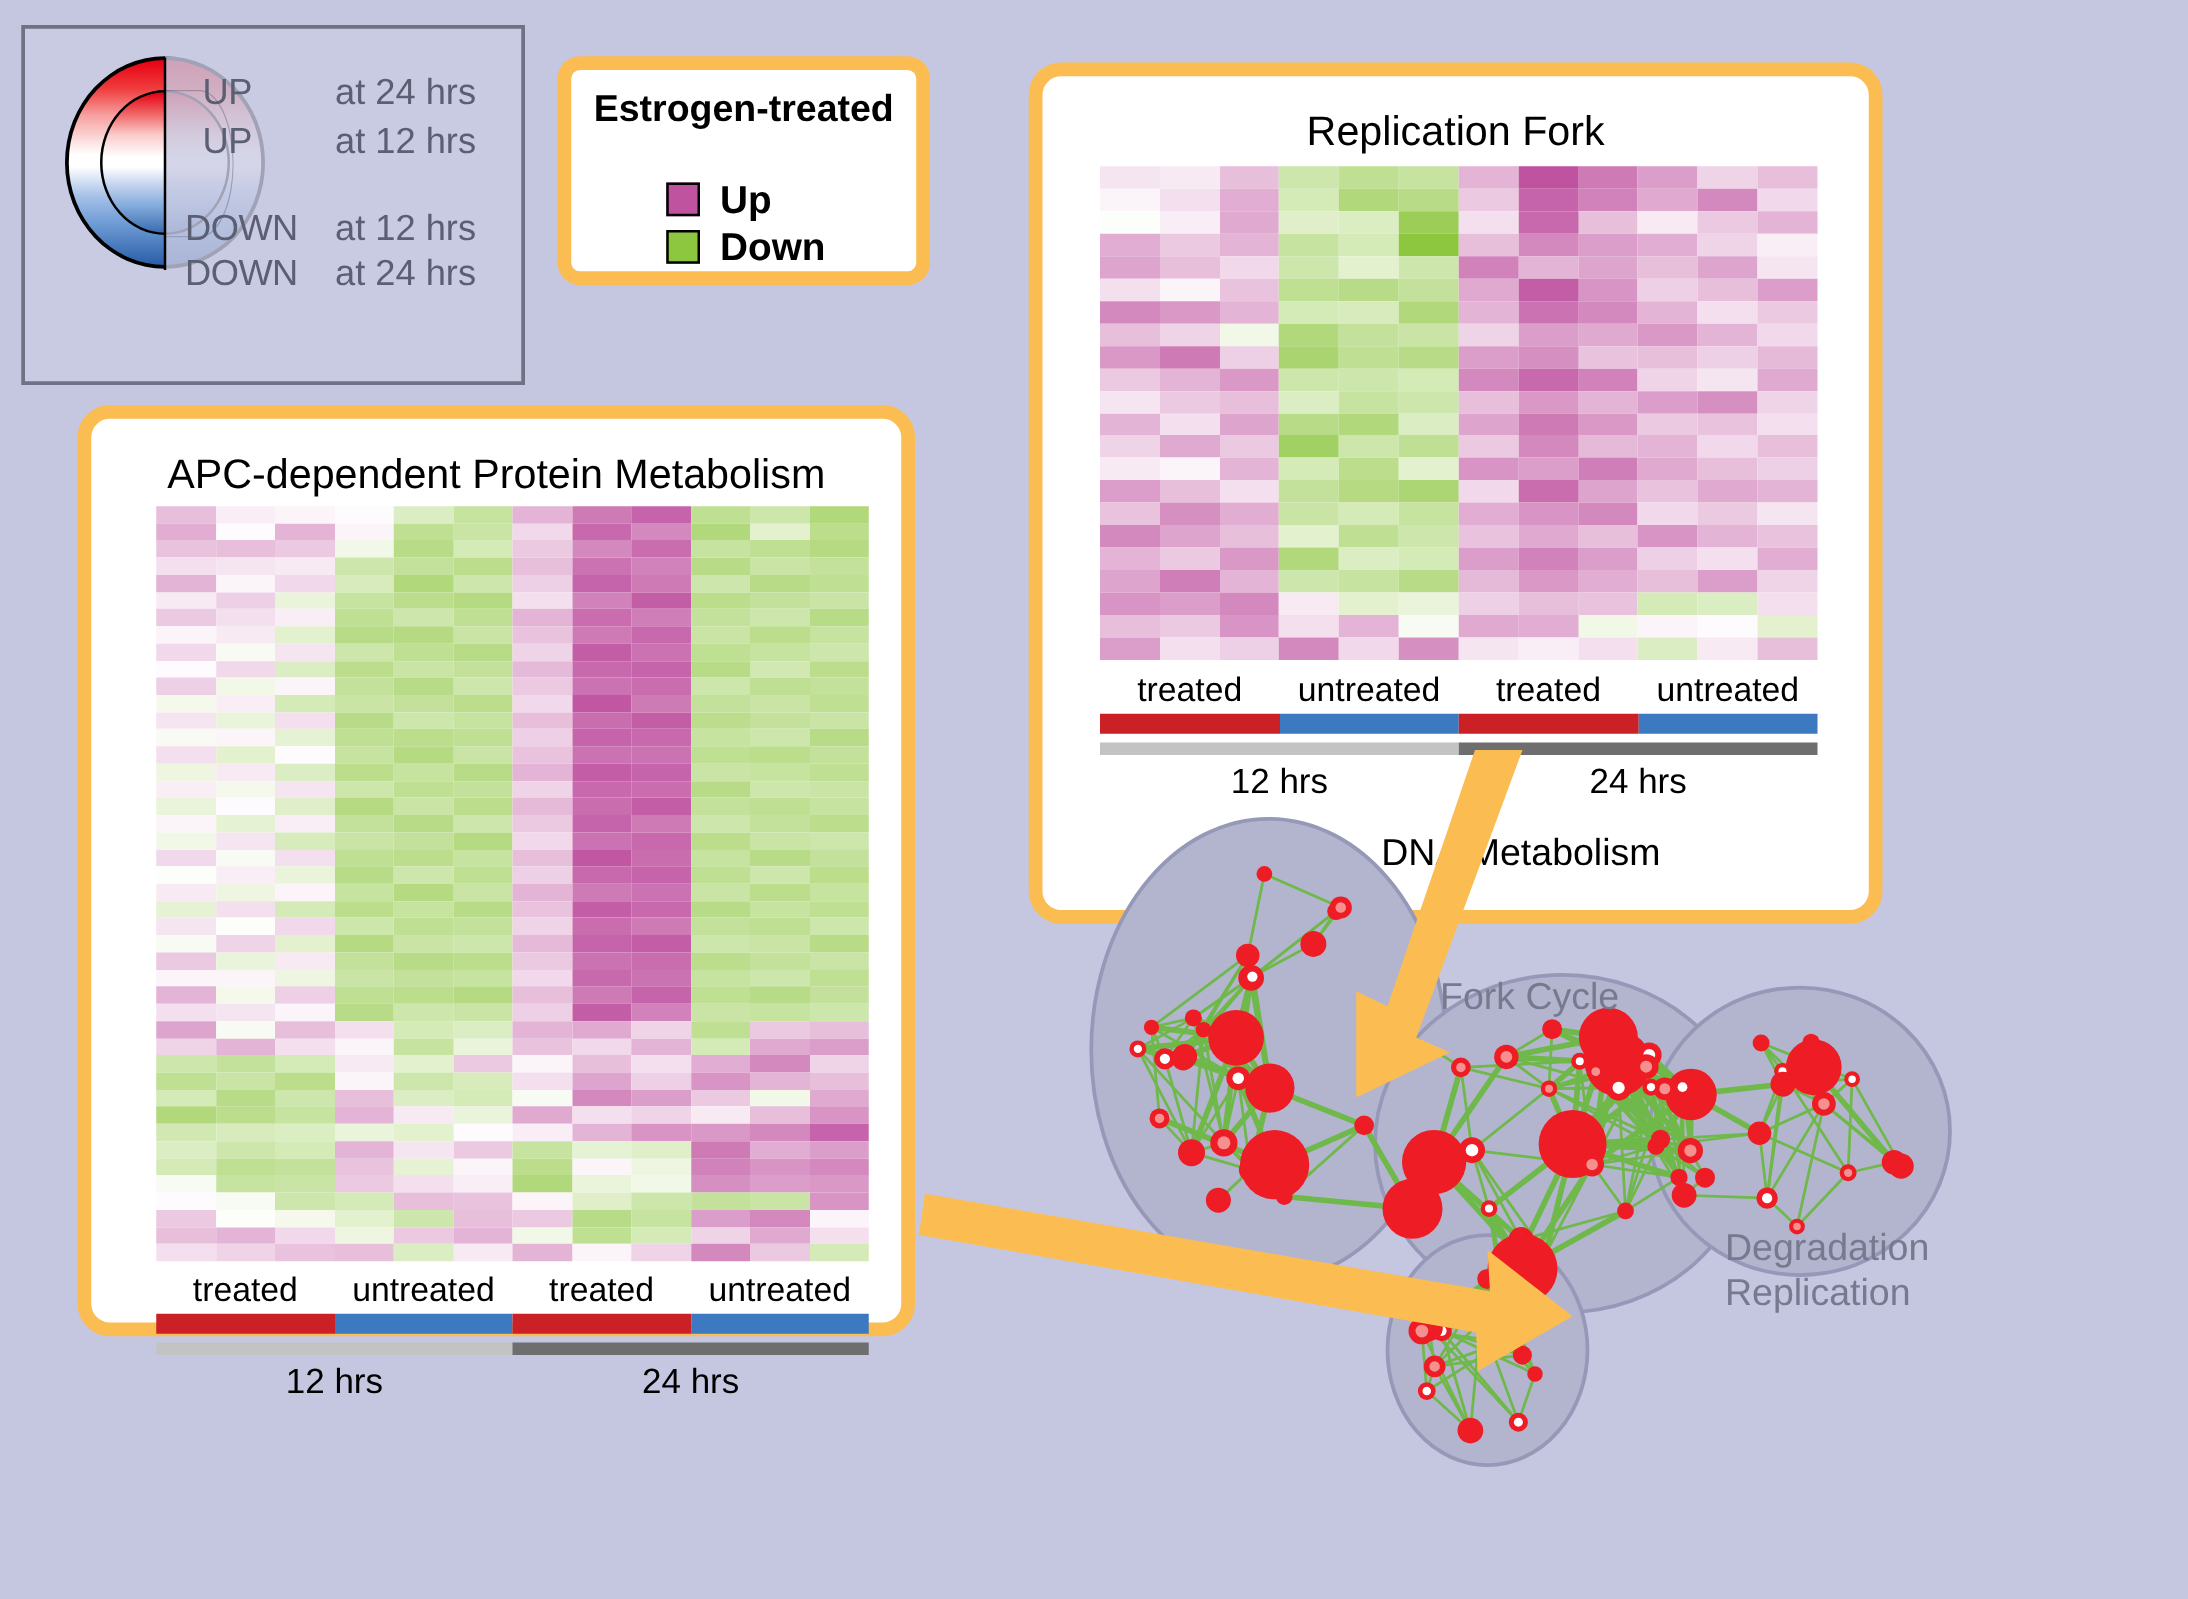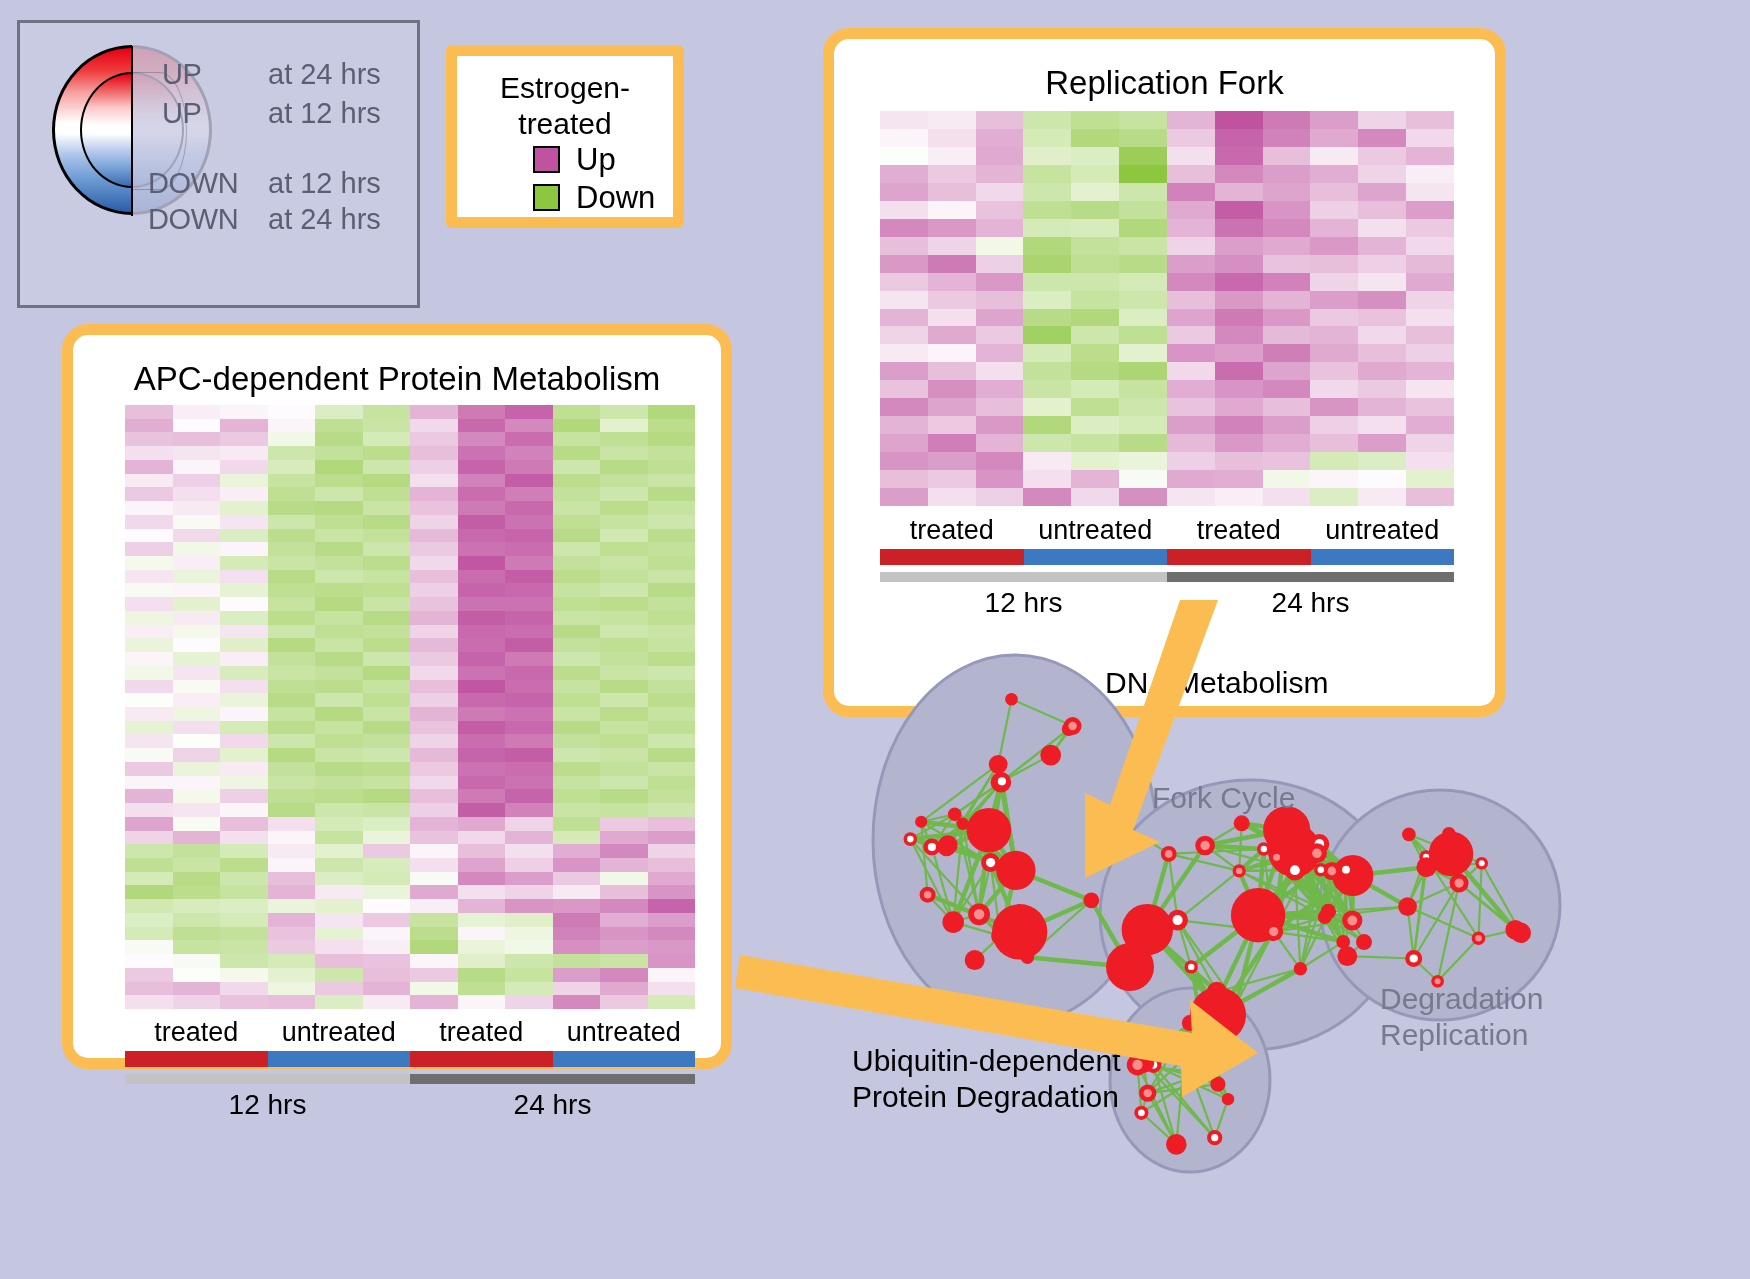--- a/index.html
+++ b/index.html
@@ -52,31 +52,31 @@
   }
   .wheel-axis{position:absolute;left:79px;top:1px;width:2px;height:170px;background:#000;}
   .w-lab{position:absolute;color:#5b5f73;font-size:29px;letter-spacing:-.4px;}
   .w-val{position:absolute;color:#5b5f73;font-size:29px;}
   #wheel-foot{
     position:absolute;left:0;top:205px;width:403px;text-align:center;
     color:#5b5f73;font-size:29px;line-height:1.22;
   }
 
   
-  #updown-legend{left:446px;top:45px;width:238px;height:183px;border-radius:6px;}
+  #updown-legend{left:446px;top:45px;width:298px;height:183px;border-radius:18px;font-weight:bold;}
   #updown-legend .ul-title{
     position:absolute;left:0;top:14px;width:100%;text-align:center;
     font-size:30px;color:#000;line-height:1.2;
   }
   .ul-row{position:absolute;display:flex;align-items:center;gap:16px;}
   .ul-sw{width:27px;height:27px;border:2px solid #000;box-sizing:border-box;}
   .ul-txt{font-size:31px;color:#000;line-height:1;}
 
   
-  #panel-replication{left:823px;top:28px;width:683px;height:689px;}
+  #panel-replication{left:823px;top:50px;width:683px;height:689px;}
   #panel-apc{left:62px;top:324px;width:670px;height:745px;}
   .panel-title{
     position:absolute;left:0;width:100%;text-align:center;
     font-size:33px;color:#000;font-weight:400;
   }
   .hm{position:absolute;display:grid;}
   .hm i{display:block;}
 
   
   .grp-labels{position:absolute;display:grid;grid-template-columns:repeat(4,1fr);}
@@ -1460,23 +1460,19 @@
         <circle cx="418.0" cy="400.0" r="28.0" fill="#ee1c25"></circle>
       </g>
   </svg>
 
   <div class="net-label" id="lab-dna">DNA Metabolism</div>
   <div class="net-label" id="lab-cellcycle">Fork Cycle</div>
   <div class="net-label" id="lab-micro">
     <div>Degradation</div>
     <div>Replication</div>
   </div>
-  <div class="net-label" id="lab-ubq">
-    <div>Ubiquitin-dependent</div>
-    <div>Protein Degradation</div>
-  </div>
 
   <svg class="arrow-svg" viewBox="0 0 1750 1279">
     <polygon points="1180,600 1218,600 1133,830 1160,842 1085,878 1085,793 1110,805" fill="#fbbd52"></polygon>
     <polygon points="740,955 1192,1033 1190,1000 1258,1053 1182,1097 1181,1066 735,988" fill="#fbbd52"></polygon>
   </svg>
 
 </div>
 
 </body></html>

